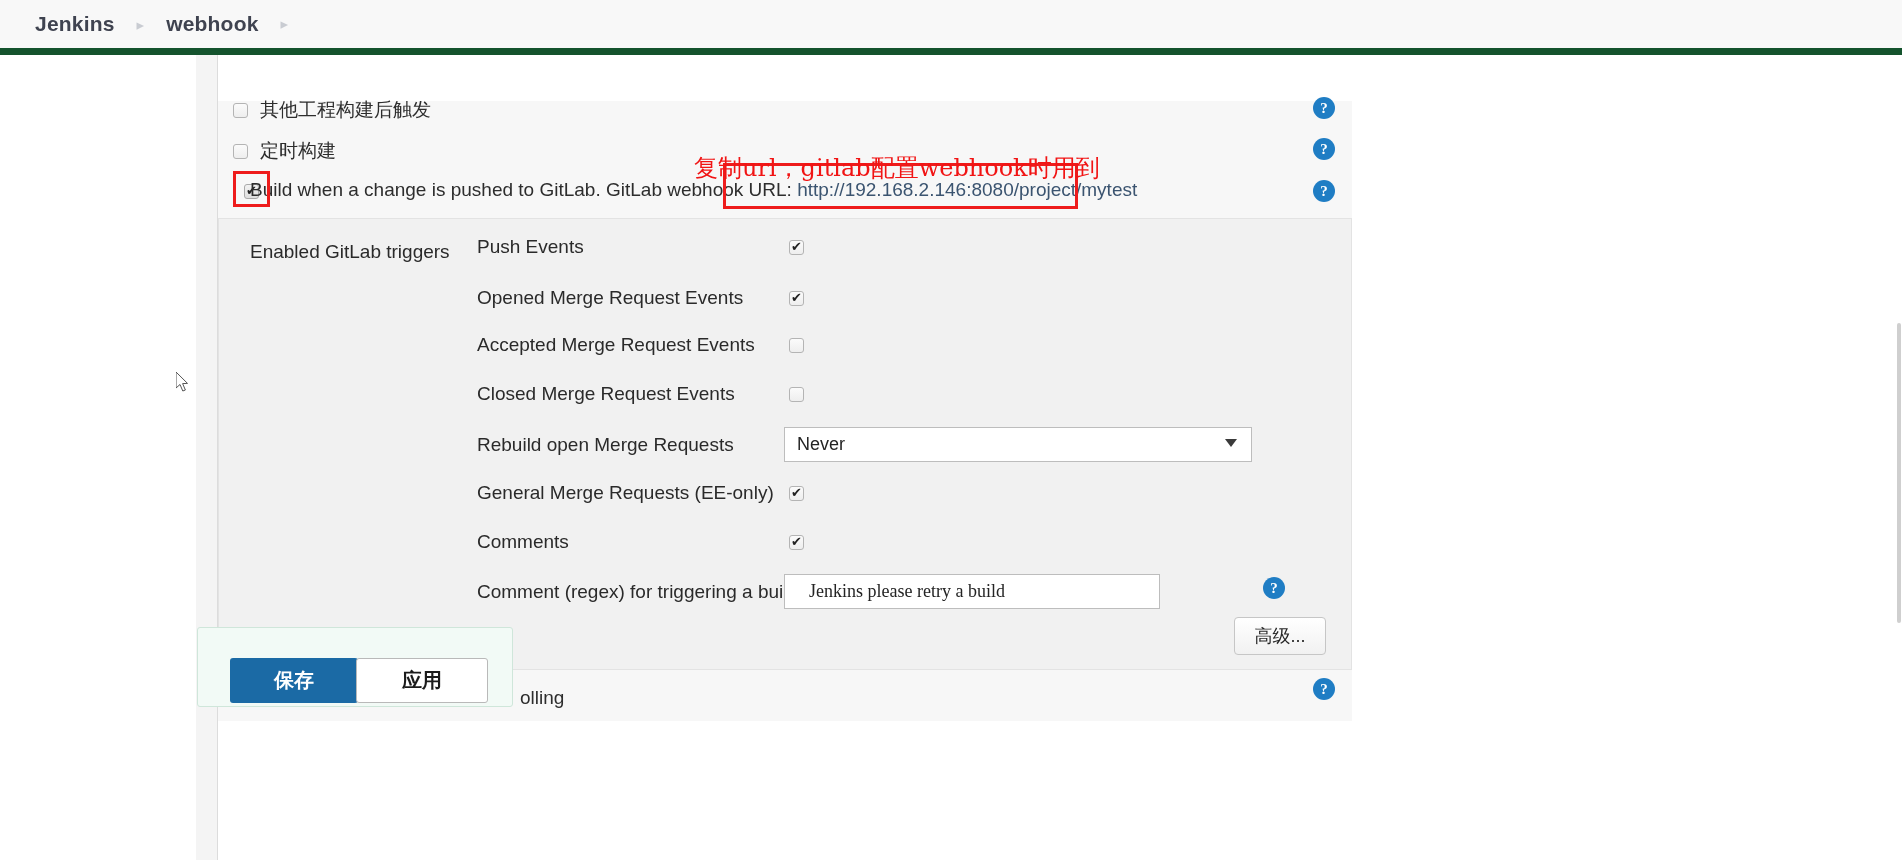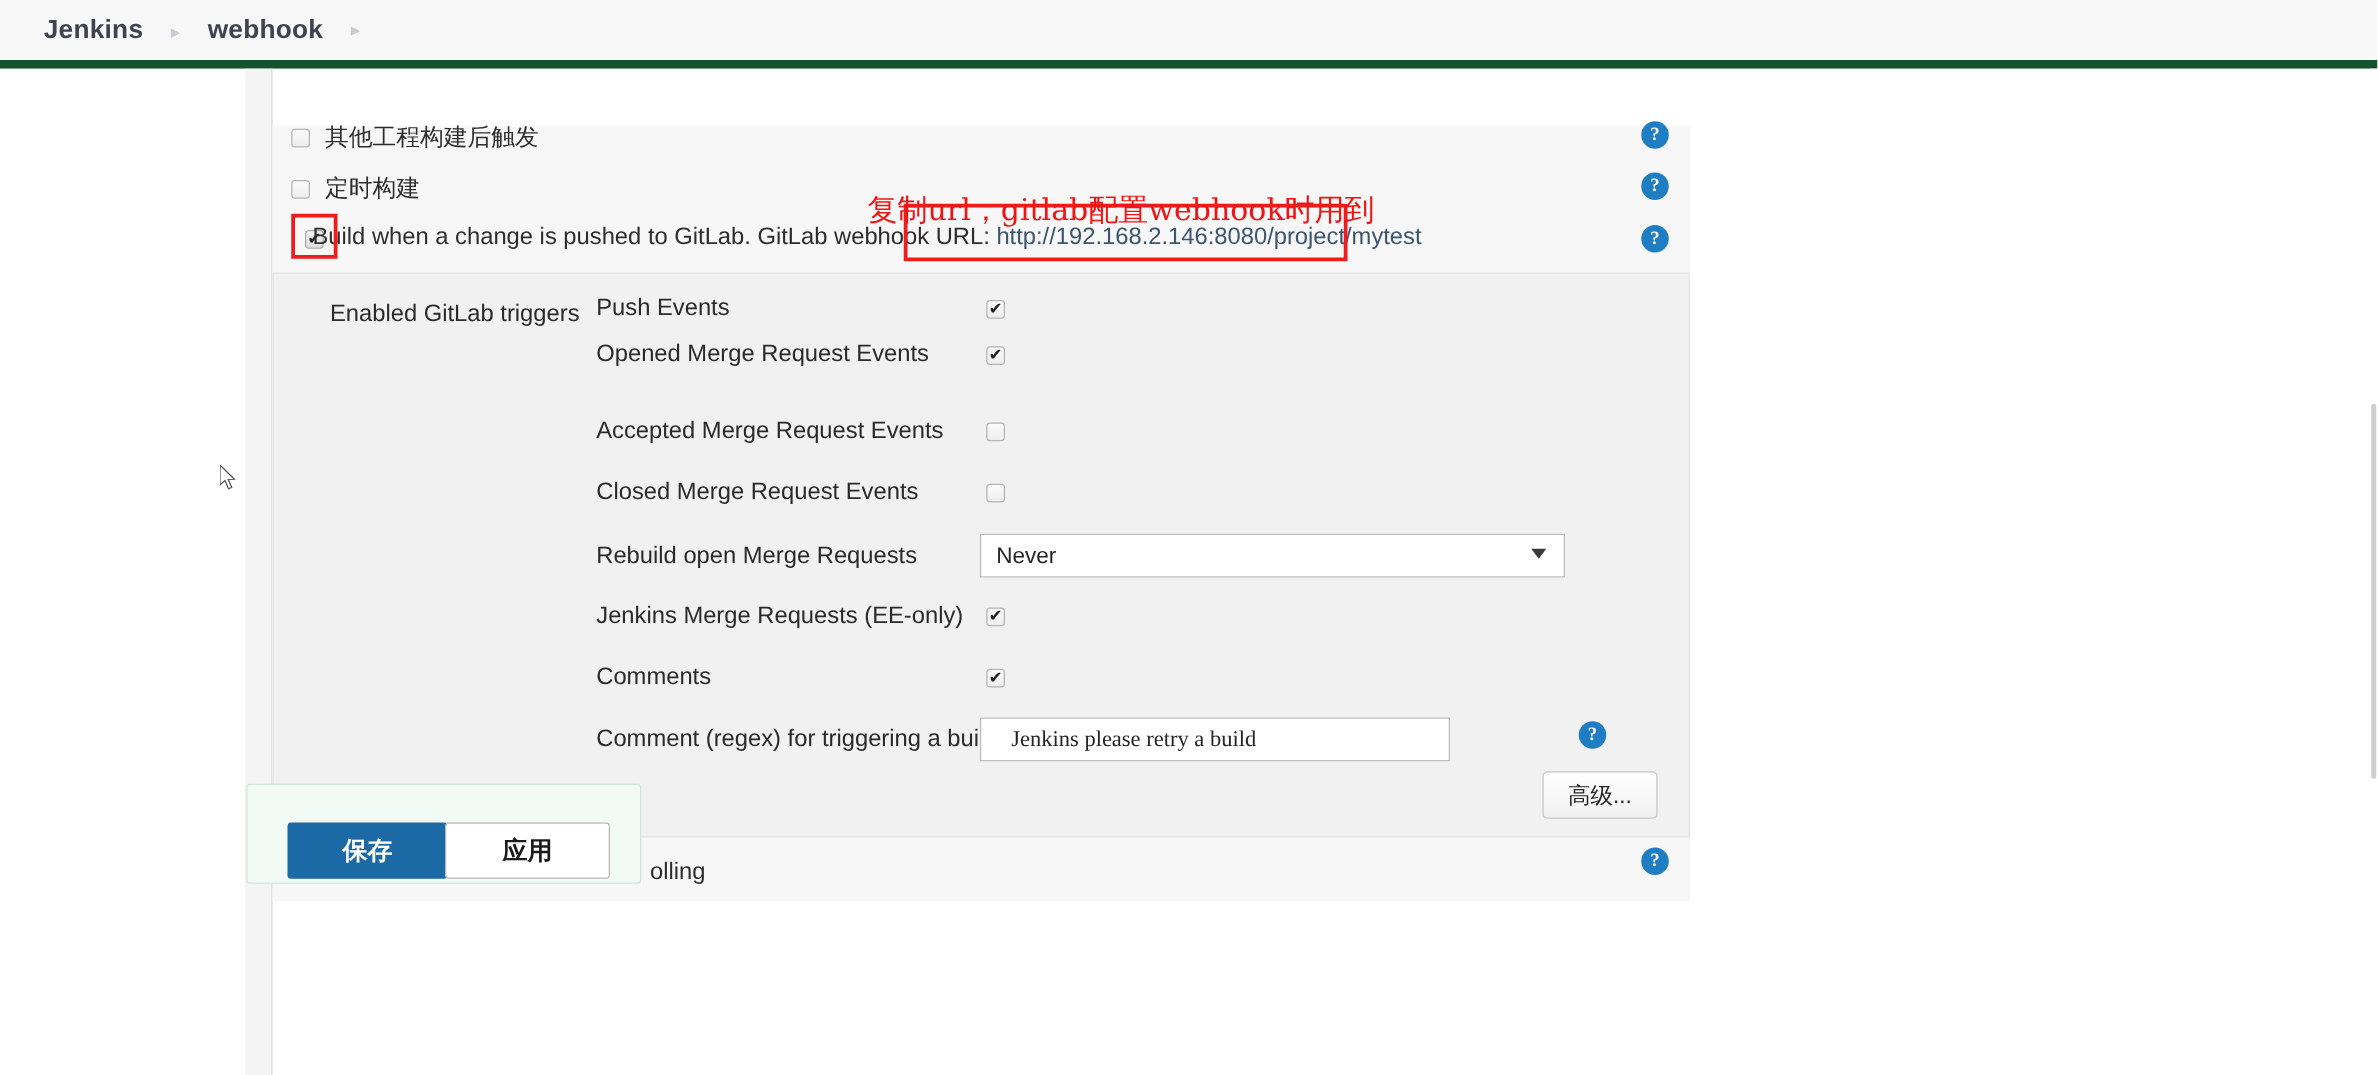--- a/index.html
+++ b/index.html
@@ -125,21 +125,21 @@
     font-family:"DejaVu Serif","Liberation Serif",serif;
     font-size:24px; color:#f11414; white-space:nowrap;
   }
 
   
   .triggers {
     position:absolute; left:0; top:117px; width:1134px; height:452px;
     background:#f1f1f1; border:1px solid #e3e3e3;
   }
   .triggers-title {
-    position:absolute; left:45px; top:22px;
+    position:absolute; left:31px; top:22px;
     font-size:19px; color:#2a2a2a; white-space:nowrap;
   }
   .frow {
     position:absolute; left:0; width:1134px; height:32px;
     display:flex; align-items:center;
   }
   .flabel {
     position:absolute; left:258px; font-size:19px; color:#2a2a2a; white-space:nowrap;
   }
   .fcb { position:absolute; left:570px; }
@@ -258,21 +258,21 @@
     <div class="help" style="left:1095px; top:79px;">?</div>
 
     <div class="triggers">
       <div class="triggers-title">Enabled GitLab triggers</div>
 
       <div class="frow" style="top:12px;">
         <span class="flabel">Push Events</span>
         <span class="cb checked fcb"></span>
       </div>
 
-      <div class="frow" style="top:49px;padding-left:37px;">
+      <div class="frow" style="top:63px;padding-left:37px;">
         <span class="flabel">Opened Merge Request Events</span>
         <span class="cb checked fcb"></span>
       </div>
 
       <div class="frow" style="top:110px;">
         <span class="flabel">Accepted Merge Request Events</span>
         <span class="cb fcb"></span>
       </div>
 
       <div class="frow" style="top:159px;">
@@ -282,21 +282,21 @@
 
       <div class="frow" style="top:205px;height:40px;">
         <span class="flabel" style="top:10px;">Rebuild open Merge Requests</span>
         <div class="fsel">
           <span>Never</span>
           <span class="fsel-arrow"></span>
         </div>
       </div>
 
       <div class="frow" style="top:258px;">
-        <span class="flabel">Jenkins Merge Requests (EE-only)</span>
+        <span class="flabel">General Merge Requests (EE-only)</span>
         <span class="cb checked fcb"></span>
       </div>
 
       <div class="frow" style="top:307px;">
         <span class="flabel">Comments</span>
         <span class="cb checked fcb"></span>
       </div>
 
       <div class="frow" style="top:352px;height:40px;">
         <span class="flabel" style="top:10px;">Comment (regex) for triggering a build</span>

